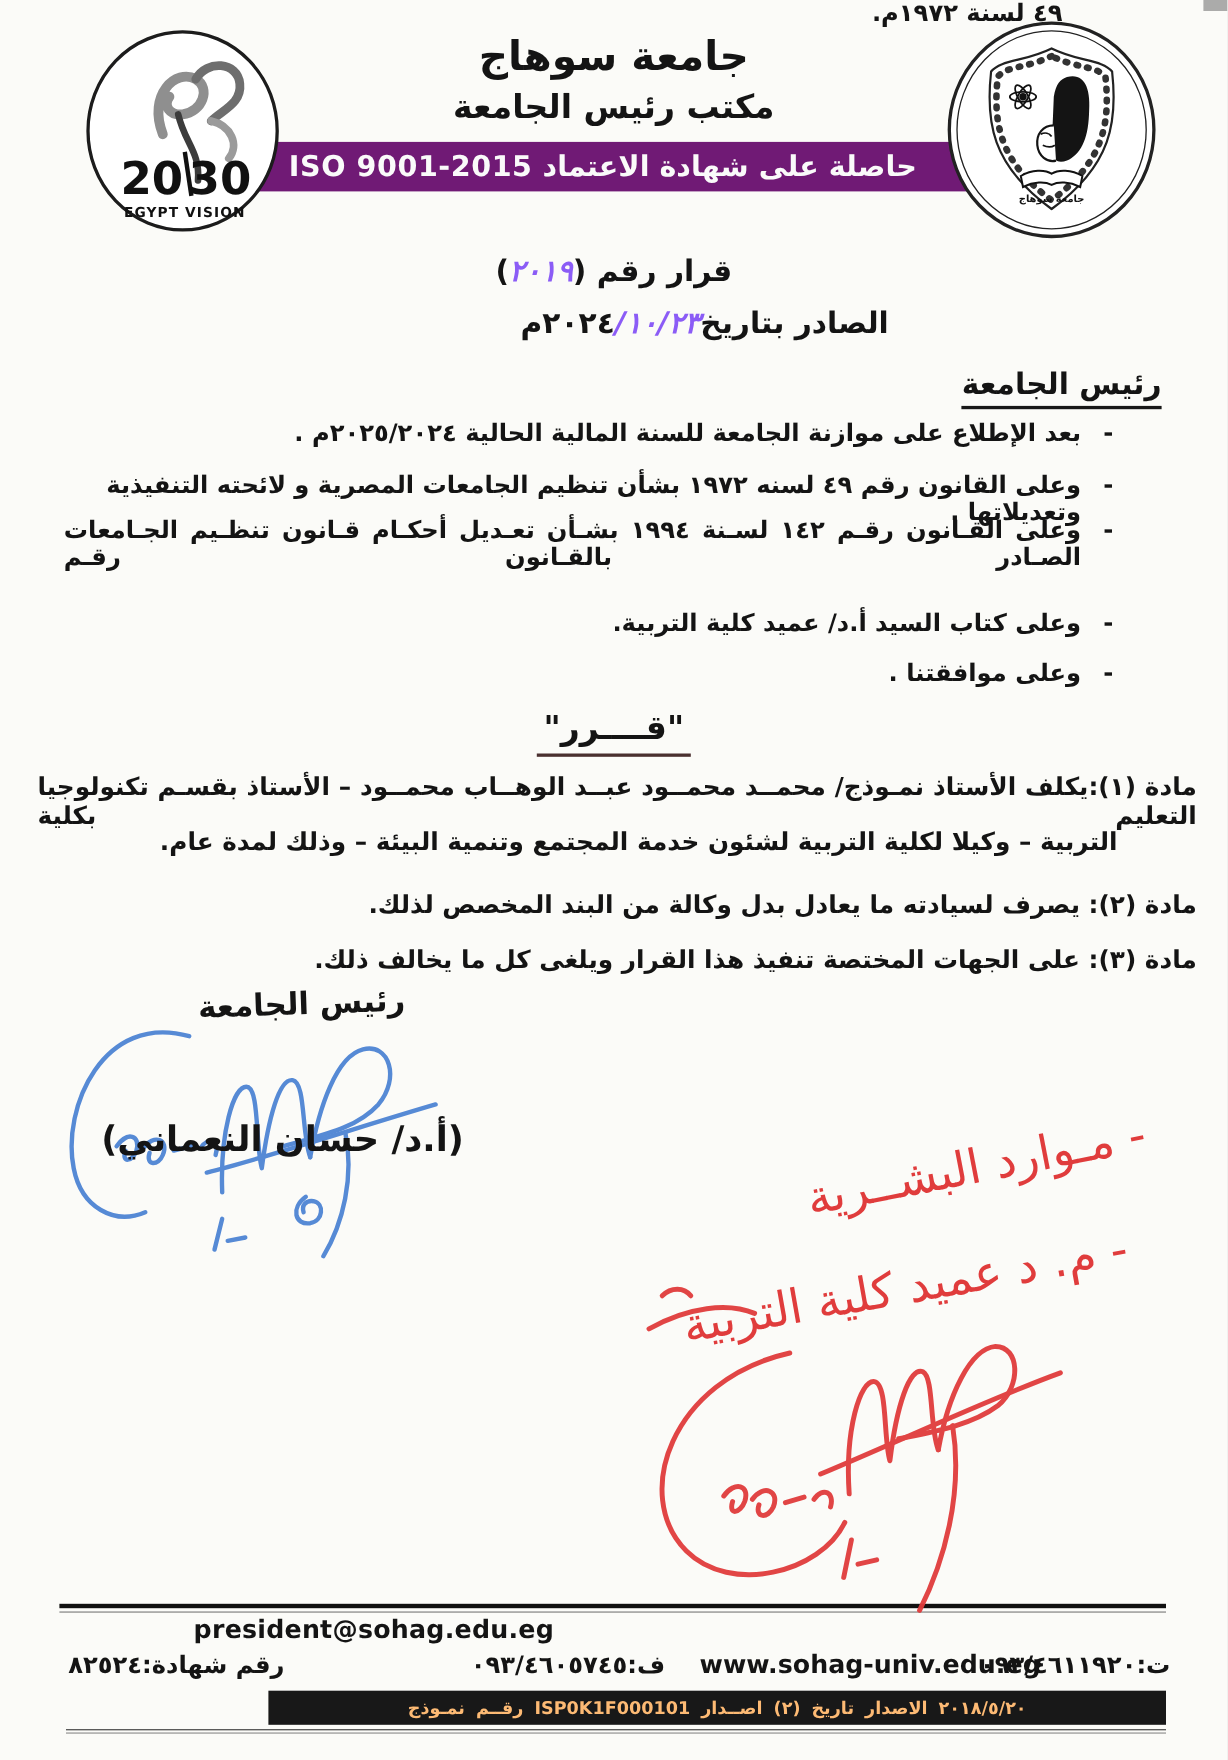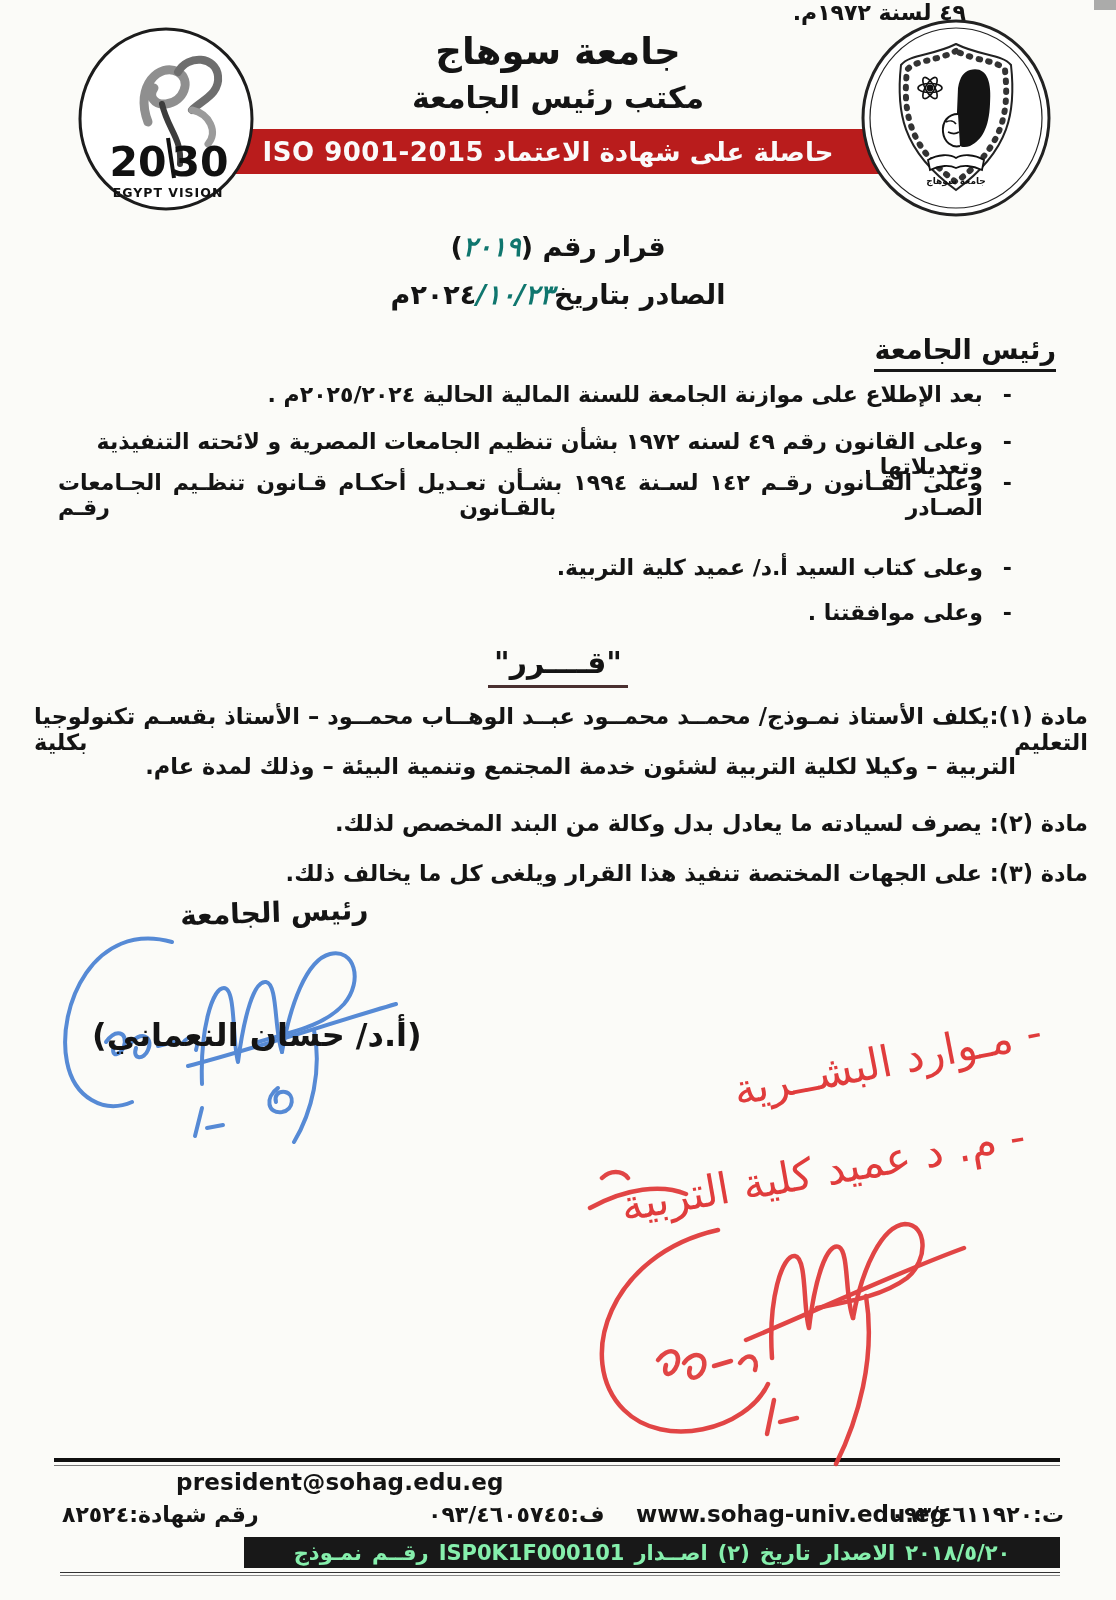--- a/index.html
+++ b/index.html
@@ -2,31 +2,31 @@
 <html lang="ar"><head>
 <meta charset="utf-8">
 <style>
   html,body{margin:0;padding:0;background:#e8e8e6;}
   .page{position:relative;width:1116px;height:1600px;background:#fbfbf8;overflow:hidden;
         font-family:"DejaVu Sans",sans-serif;color:#141414;}
   .abs{position:absolute;}
   .rtl{direction:rtl;unicode-bidi:plaintext;}
   .nowrap{white-space:nowrap;}
   
-  .banner{left:212px;top:129px;width:672px;height:45px;background:#b91c1c;z-index:1;
+  .banner{left:212px;top:129px;width:672px;height:45px;background:#701a75;z-index:1;
           display:flex;align-items:center;justify-content:center;}
   .banner span{color:#fafafa;font-size:26px;font-weight:700;letter-spacing:.5px;}
   .logo2030{left:76px;top:26px;z-index:2;}
   .emblem{left:858px;top:18px;z-index:2;}
   .uni-name{left:308px;top:30px;width:500px;text-align:center;font-size:37px;font-weight:700;}
   .office-name{left:308px;top:80px;width:500px;text-align:center;font-size:30px;font-weight:700;}
   
   .decree-no{left:308px;top:231px;width:500px;text-align:center;font-size:27px;font-weight:700;}
-  .decree-date{left:308px;top:279px;width:500px;text-align:center;font-size:27px;font-weight:700;}
-  .ink-blue{color:#0f766e;font-style:italic;}
+  .decree-date{left:308px;top:279px;width:500px;text-align:right;font-size:27px;font-weight:700;}
+  .ink-blue{color:#8b5cf6;font-style:italic;}
   .heading-president{right:60px;top:334px;font-size:27px;font-weight:700;
                      border-bottom:3px solid #181818;padding-bottom:4px;}
   
   .bullet{right:104px;display:flex;direction:rtl;gap:20px;font-size:22px;font-weight:700;}
   .bullet .dash{font-weight:700;}
   .b3b{right:150px;font-size:22px;font-weight:700;}
   .b1{top:382px}.b2{top:429px}.b3a{top:470px;left:58px;text-align:justify;text-align-last:justify;}
   .b3a .btext{width:100%;}
   .b4{top:555px}.b5{top:600px}
   .qarrar{left:308px;top:645px;width:500px;text-align:center;font-size:30px;font-weight:700;}
@@ -50,22 +50,22 @@
   .sig-red{left:566px;top:1168px;z-index:2;}
   
   .rule{left:54px;top:1458px;width:1006px;height:4px;background:#101010;}
   .rule2{left:54px;top:1465px;width:1006px;height:1px;background:#777;}
   .email{left:176px;top:1469px;font-size:23px;font-weight:700;letter-spacing:.2px;}
   .website{left:636px;top:1469px;font-size:23px;font-weight:700;margin-top:32px;}
   .telrow{left:0;top:1502px;width:1116px;height:32px;font-size:22px;font-weight:700;}
   .tel{position:absolute;right:52px;direction:rtl;}
   .fax{position:absolute;left:428px;direction:rtl;}
   .postal{position:absolute;left:62px;direction:rtl;}
-  .blackbar{left:244px;top:1537px;width:816px;height:31px;background:#181818;color:#86efac;
-            display:flex;align-items:center;justify-content:center;gap:10px;font-size:21px;font-weight:700;}
+  .blackbar{left:244px;top:1537px;width:816px;height:31px;background:#181818;color:#fdba74;
+            display:flex;align-items:center;justify-content:center;gap:10px;font-size:16px;font-weight:700;}
   .blackbar span{unicode-bidi:isolate;}
   .barline{left:60px;top:1572px;width:1000px;height:2px;border-top:1.5px solid #333;border-bottom:1px solid #888;}
   .corner-mark{right:0;top:0;width:22px;height:10px;background:#6a6a6a;opacity:.55;}
   svg{display:block;}
 </style>
 </head>
 <body>
 
 <div class="page">
 

